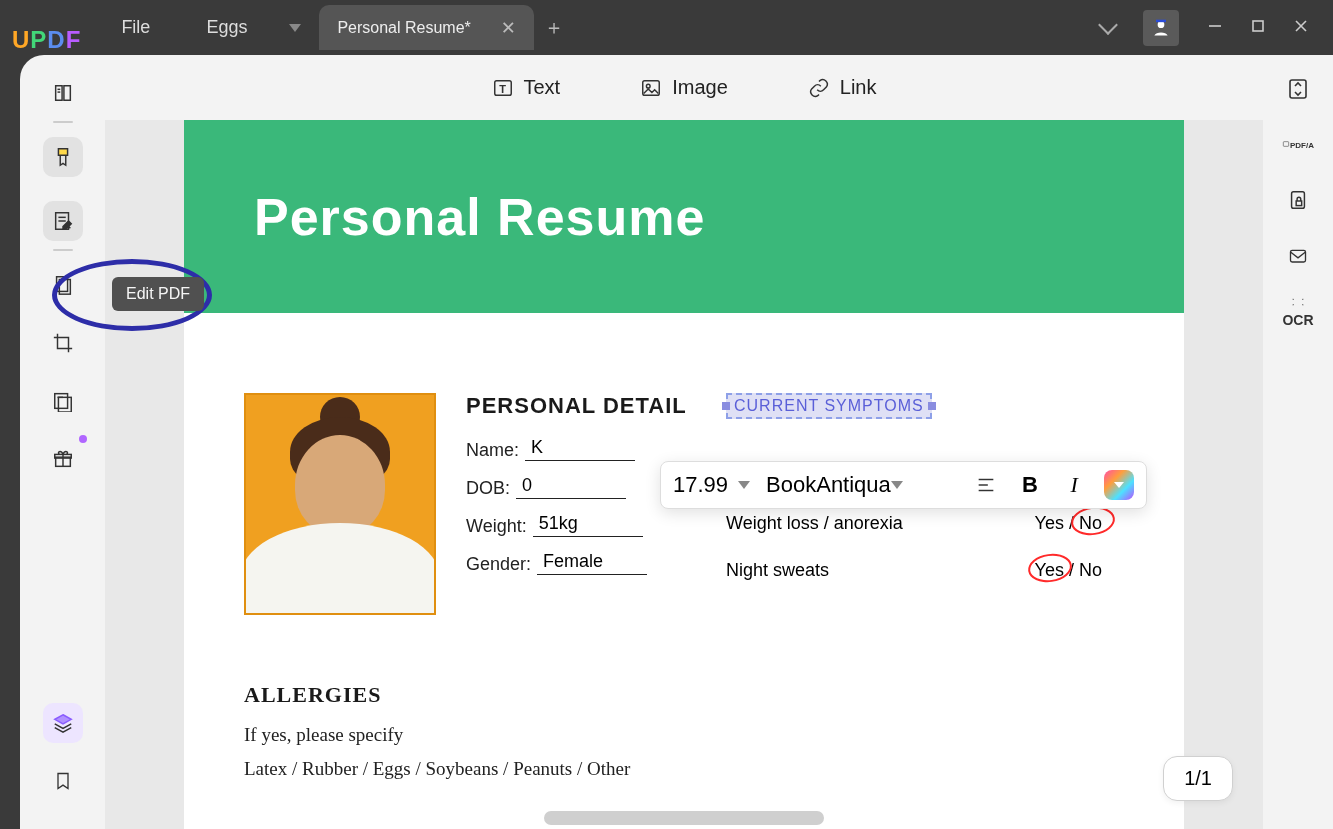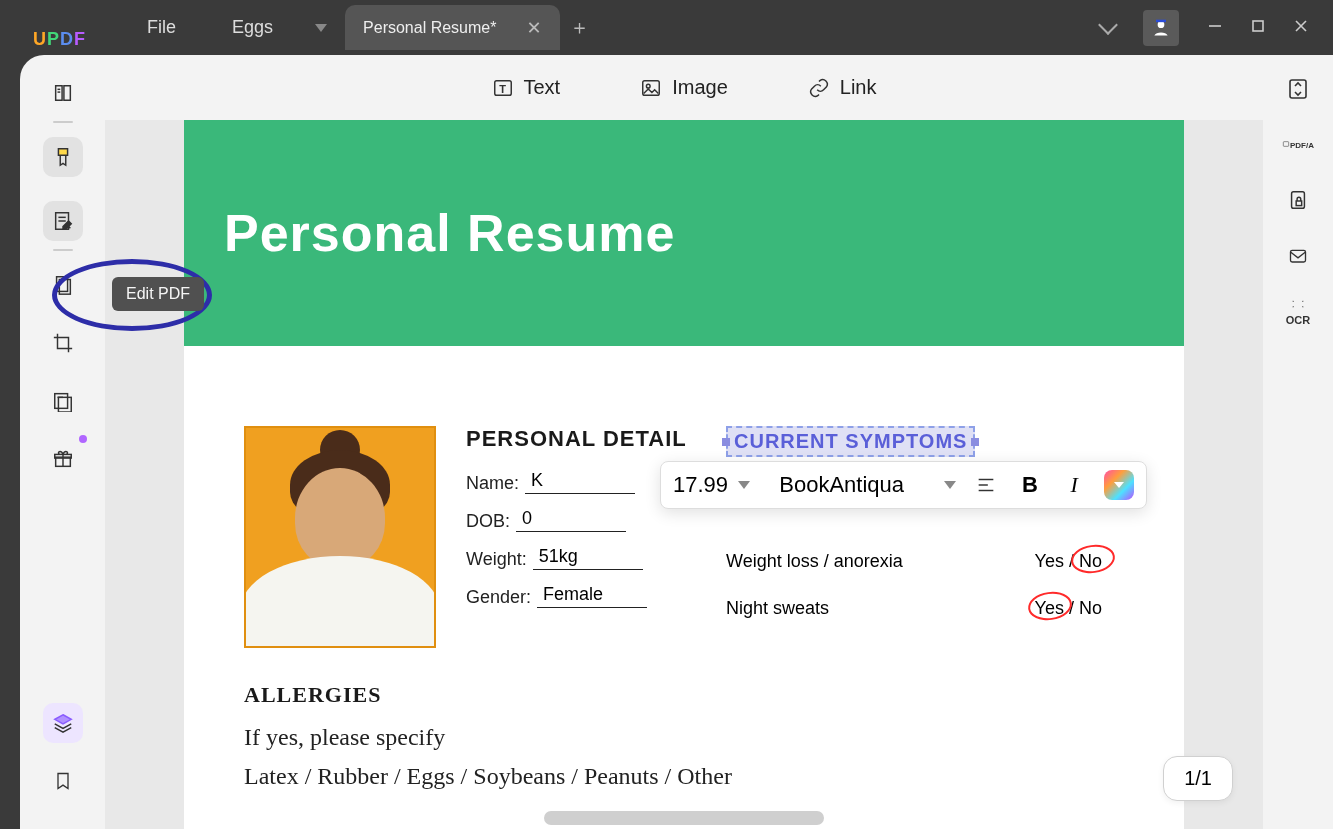--- a/index.html
+++ b/index.html
@@ -14,23 +14,23 @@
   
   .titlebar {
     height: 55px;
     background: #3a3a3a;
     display: flex;
     align-items: center;
     color: #ddd;
     position: relative;
   }
   .logo {
-    padding: 0 33px;
+    padding: 0 12px;
     font-weight: 900;
-    font-size: 18px;
+    font-size: 24px;
     letter-spacing: 1px;
     margin-top: 24px;
   }
   .logo .u { color: #ffa726; }
   .logo .p { color: #42d778; }
   .logo .d { color: #5b8def; }
   .logo .f { color: #b85cff; }
   .menu { padding: 0 28px; font-size: 18px; cursor: pointer; }
   .tabholder {
     display: flex; align-items: center; height: 100%;
@@ -114,21 +114,21 @@
   .tool { display:flex; align-items:center; gap:10px; cursor:pointer;}
   .tool svg { width:22px; height:22px; }
   .doc-area {
     flex:1; background:#e8e8e8; overflow:auto; padding: 0 30px 20px; position:relative;
   }
   .page {
     background:#fff; width: 1000px; margin: 0 auto; min-height: 900px;
     position:relative;
   }
   .page-header {
-    background:#3ab87a; height: 226px; display:flex; align-items:center; padding-left: 40px;
+    background:#3ab87a; height: 193px; display:flex; align-items:center; padding-left: 70px;
   }
   .page-title { color:#fff; font-size: 52px; font-weight: 900; letter-spacing:1px;}
   .page-body {
     padding: 80px 60px; display:flex; gap: 30px; flex-wrap:wrap;
   }
   .photo {
     width: 192px; height: 222px; background:#f0a020; border:2px solid #e08f10;
     position:relative; overflow:hidden;
   }
   .photo .head {
@@ -155,41 +155,41 @@
   .field label { color:#222;}
   .field .val { border-bottom:1.5px solid #222; min-width:110px; padding:0 6px 2px;}
   .symptoms {
     flex:0 0 380px; position:relative;
   }
   .sym-heading-box {
     border:2px dashed #8ea0e8; padding: 2px 6px; display:inline-block; position:relative;
     background:#dfe0f5;
   }
   .sym-heading {
-    color:#5a5fd8; font-weight:700; font-size:20px; letter-spacing:1px;
+    color:#5a5fd8; font-weight:400; font-size:16px; letter-spacing:1px;
   }
   .handle { width:8px; height:8px; background:#8a8de0; position:absolute; top:50%; transform:translateY(-50%);}
   .handle.l{ left:-6px;} .handle.r{ right:-6px;}
   .sym-row { display:flex; justify-content:space-between; font-size:18px; margin-top:22px; align-items:center;}
   .ynholder{position:relative; display:inline-block; padding:2px 4px;}
   .circ-red { position:absolute; border:2px solid #ff2a2a; border-radius:50%; width:44px; height:28px; top:-4px; transform:rotate(-8deg);}
   .allergies {
     position:absolute; left:60px; top: 562px; right:60px;font-family:Liberation Serif, serif;
   }
   .allergies .sect-title{ margin-bottom:16px;}
-  .allergies p { font-size:24px; margin-bottom:12px; color:#222;}
+  .allergies p { font-size:19px; margin-bottom:12px; color:#222;}
   
   .fmt-bar {
     position:absolute; left: 555px; top: 406px; z-index:40;
     background:#fff; border:1px solid #ddd; border-radius:8px;
     box-shadow: 0 4px 16px rgba(0,0,0,.12);
     display:flex; align-items:center; padding: 8px 12px; gap: 16px;
   }
   .fmt-size { display:flex; align-items:center; gap:10px; font-size:22px; cursor:pointer;}
-  .fmt-font { display:flex; align-items:center; gap:40px; font-size:22px; cursor:pointer; min-width:190px;justify-content:flex-end;}
+  .fmt-font { display:flex; align-items:center; font-size:22px; cursor:pointer; min-width:190px;}
   .dd-tri { width:0;height:0;border-left:6px solid transparent;border-right:6px solid transparent;border-top:8px solid #888;}
   .fmt-btn { width:28px; height:28px; display:flex; align-items:center; justify-content:center; cursor:pointer; font-size:22px;}
   .color-chip {
     width:30px; height:30px; border-radius:8px;
     background: linear-gradient(135deg,#ff4da6,#ff9e3d,#4de1ff,#b84dff);
     display:flex; align-items:center; justify-content:center; cursor:pointer;
   }
   .color-chip .mini-dd{ width:0;height:0;border-left:5px solid transparent;border-right:5px solid transparent;border-top:6px solid #fff;}
   
   .page-indicator {
@@ -451,16 +451,16 @@
     <div class="rb-btn">
       <svg viewBox="0 0 24 24" width="24" height="20">
           <rect x="3" y="4" width="18" height="14" rx="2"></rect>
           <path d="M3 6l9 7 9-7"></path>
         </svg>
     </div>
     <div class="rb-btn" style="flex-direction:column">
       <svg viewBox="0 0 24 24" width="24" height="14">
           <path d="M4 3v-1h-1M20 3v-1h1M4 11v1h-1M20 11v1h1"></path>
         </svg>
-      <span style="font-size:11px">OCR</span>
+      <span style="font-size:14px">OCR</span>
     </div>
   </div>
 </div>
 
 </body></html>

